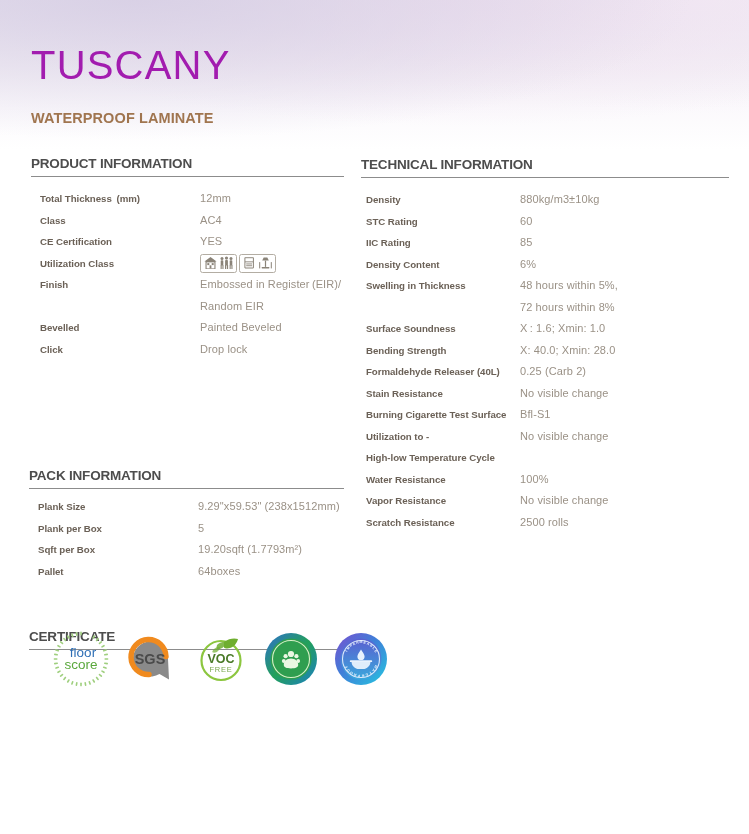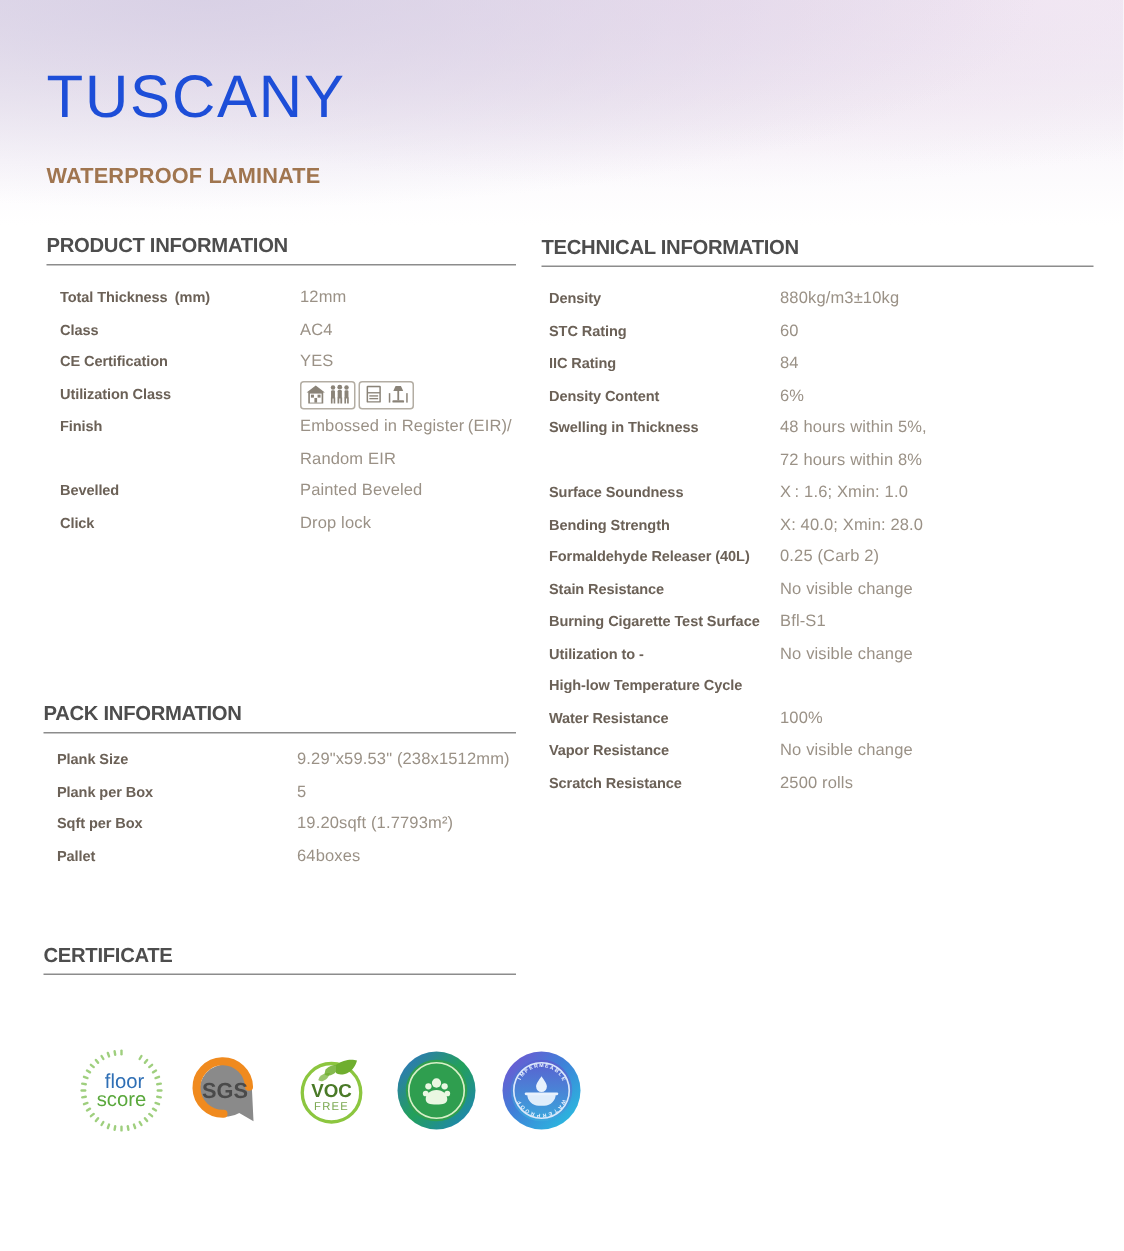--- a/index.html
+++ b/index.html
@@ -33,21 +33,21 @@
   }
   .content { position: absolute; inset: 0; }
 
   
   .brand-title {
     position: absolute;
     left: 31px; top: 45px;
     font-size: 40px;
     font-weight: 400;
     letter-spacing: 1.2px;
-    color: #1d4ed8;
+    color: #a21caf;
     line-height: 1;
   }
   .brand-sub {
     position: absolute;
     left: 31px; top: 111px;
     font-size: 14.5px;
     font-weight: bold;
     letter-spacing: 0.1px;
     color: #a0754f;
     line-height: 1;
@@ -122,21 +122,21 @@
     align-items: center;
     justify-content: space-around;
     padding: 0 1px;
     box-sizing: border-box;
   }
   .util-box svg { display: block; }
 
   
   .cert-strip {
     position: absolute;
-    left: 52px; top: 698px;
+    left: 52px; top: 630px;
     display: flex;
     align-items: center;
     gap: 12px;
   }
   .cert-badge { width: 58px; height: 58px; position: relative; }
   .cert-badge svg { display: block; }
 </style>
 </head>
 <body>
 
@@ -248,21 +248,21 @@
         <div class="spec-row">
           <div class="spec-label">Density</div>
           <div class="spec-value">880kg/m3±10kg</div>
         </div>
         <div class="spec-row">
           <div class="spec-label">STC Rating</div>
           <div class="spec-value">60</div>
         </div>
         <div class="spec-row">
           <div class="spec-label">IIC Rating</div>
-          <div class="spec-value">84</div>
+          <div class="spec-value">85</div>
         </div>
         <div class="spec-row">
           <div class="spec-label">Density Content</div>
           <div class="spec-value">6%</div>
         </div>
         <div class="spec-row">
           <div class="spec-label">Swelling in Thickness</div>
           <div class="spec-value">48 hours within 5%,</div>
         </div>
         <div class="spec-row cont">

